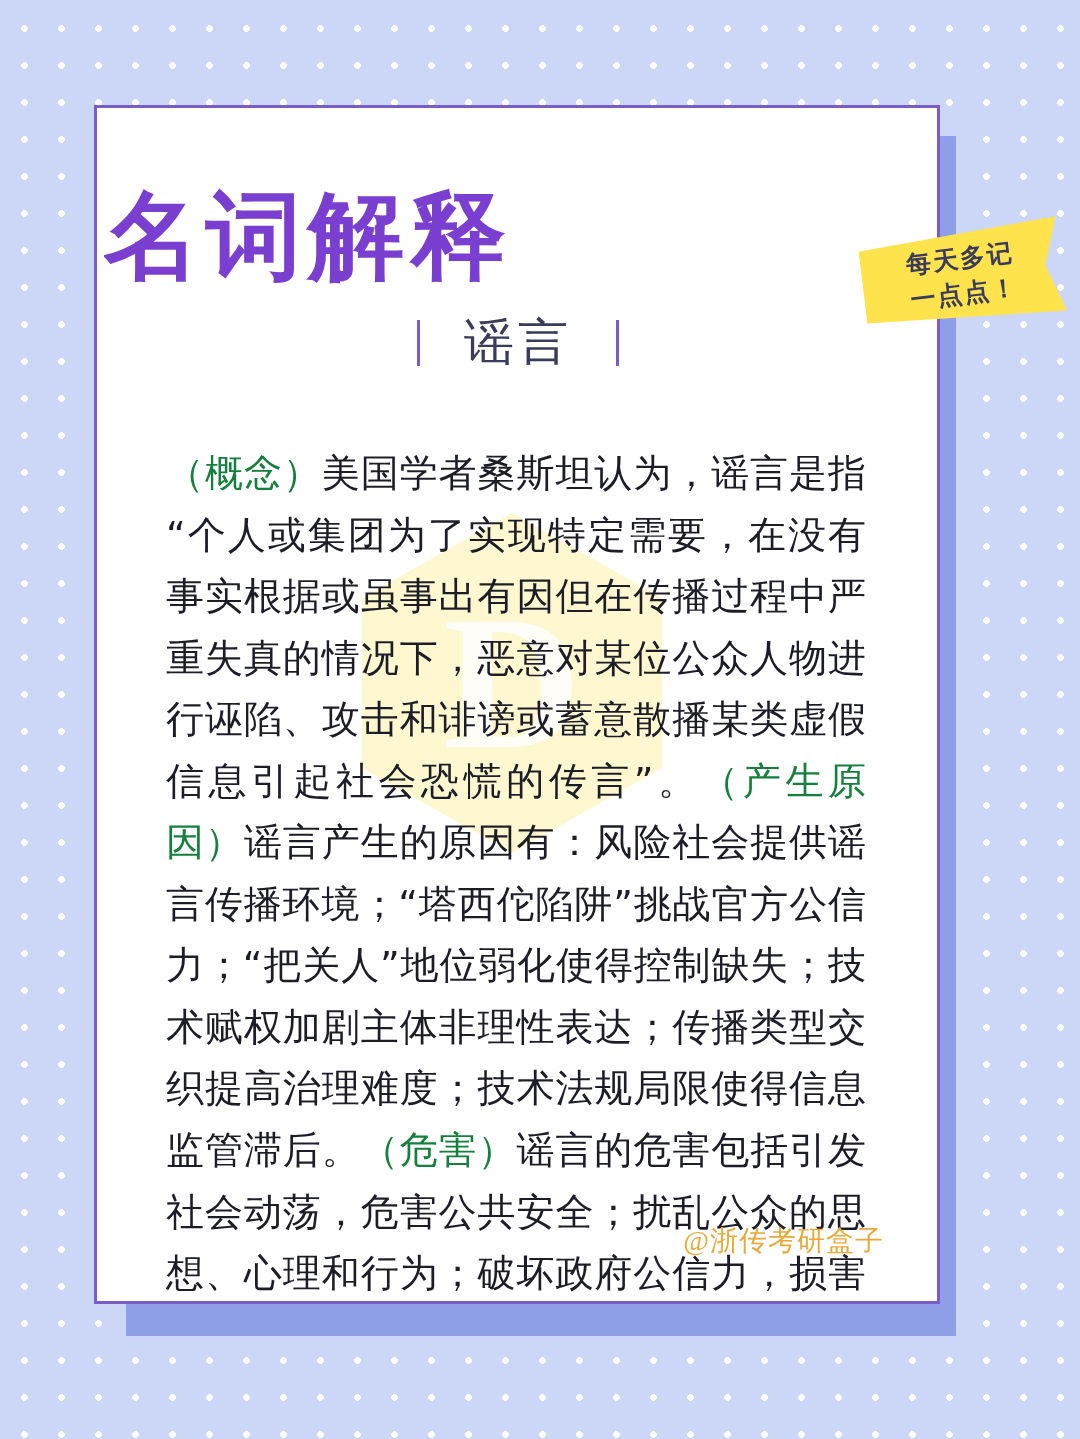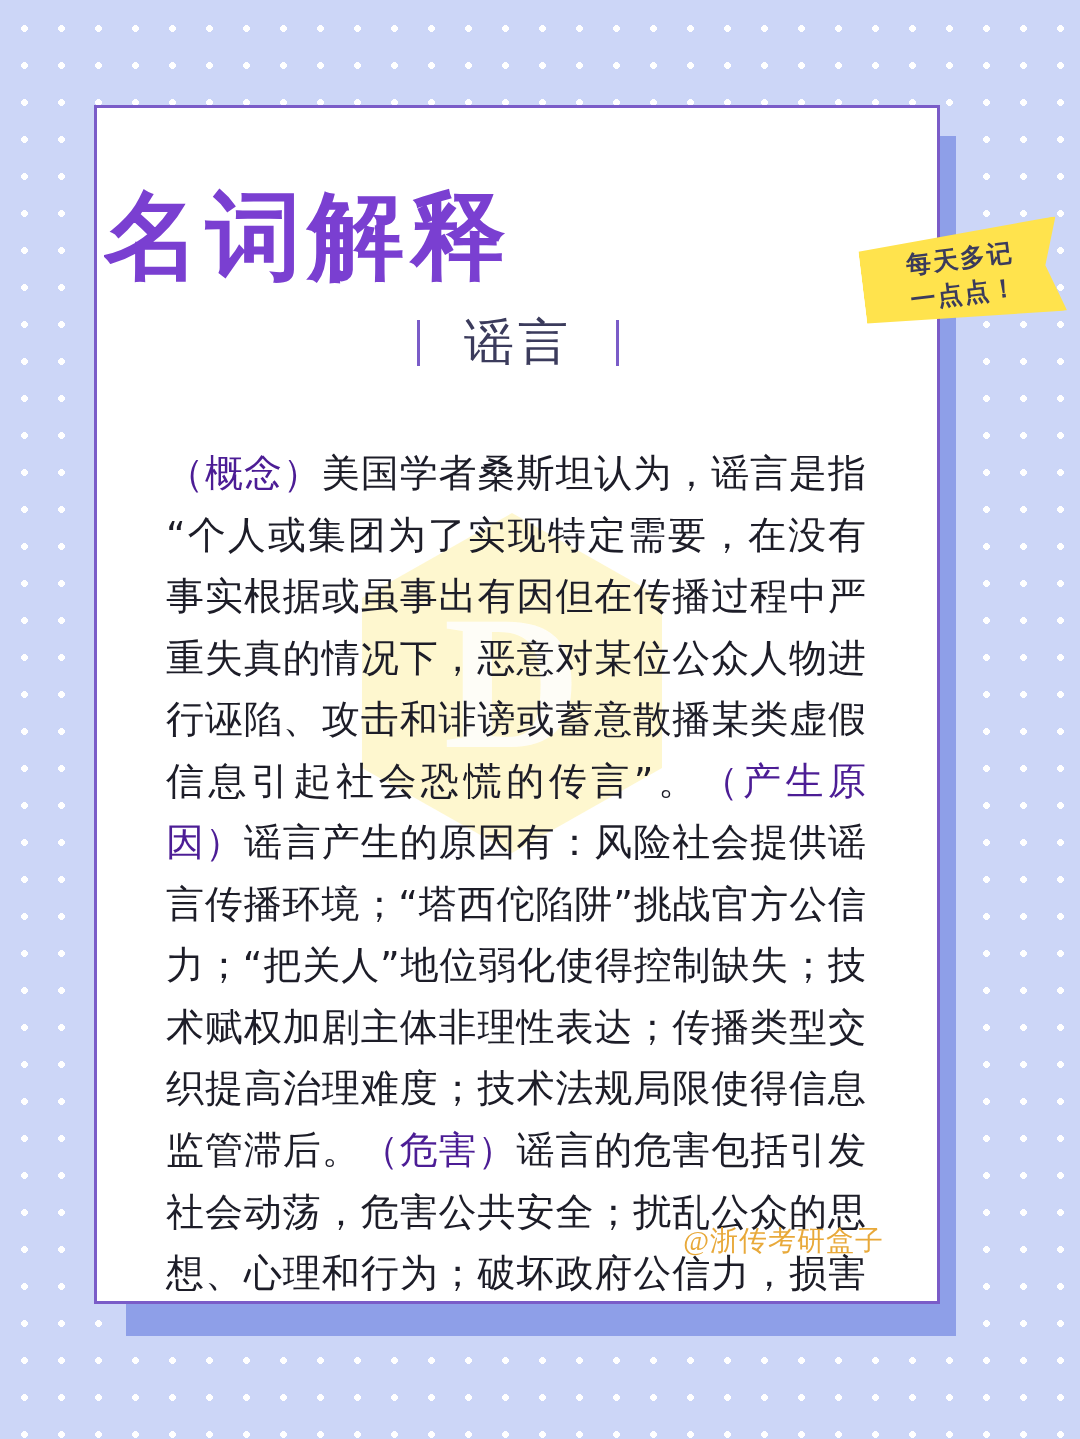--- a/index.html
+++ b/index.html
@@ -158,21 +158,21 @@
     width: 700px;
     z-index: 3;
     color: #1d1d28;
     font-size: 38px;
     line-height: 1.62;
     text-align: justify;
     font-family: "DejaVu Sans", "Liberation Sans", sans-serif;
     letter-spacing: 0px;
   }
   .tag {
-    color: #4c1d95;
+    color: #15803d;
   }
 
   
   #signature {
     position: absolute;
     right: 48px;
     bottom: 36px;
     color: #e8a93a;
     font-size: 28px;
     letter-spacing: 1px;

